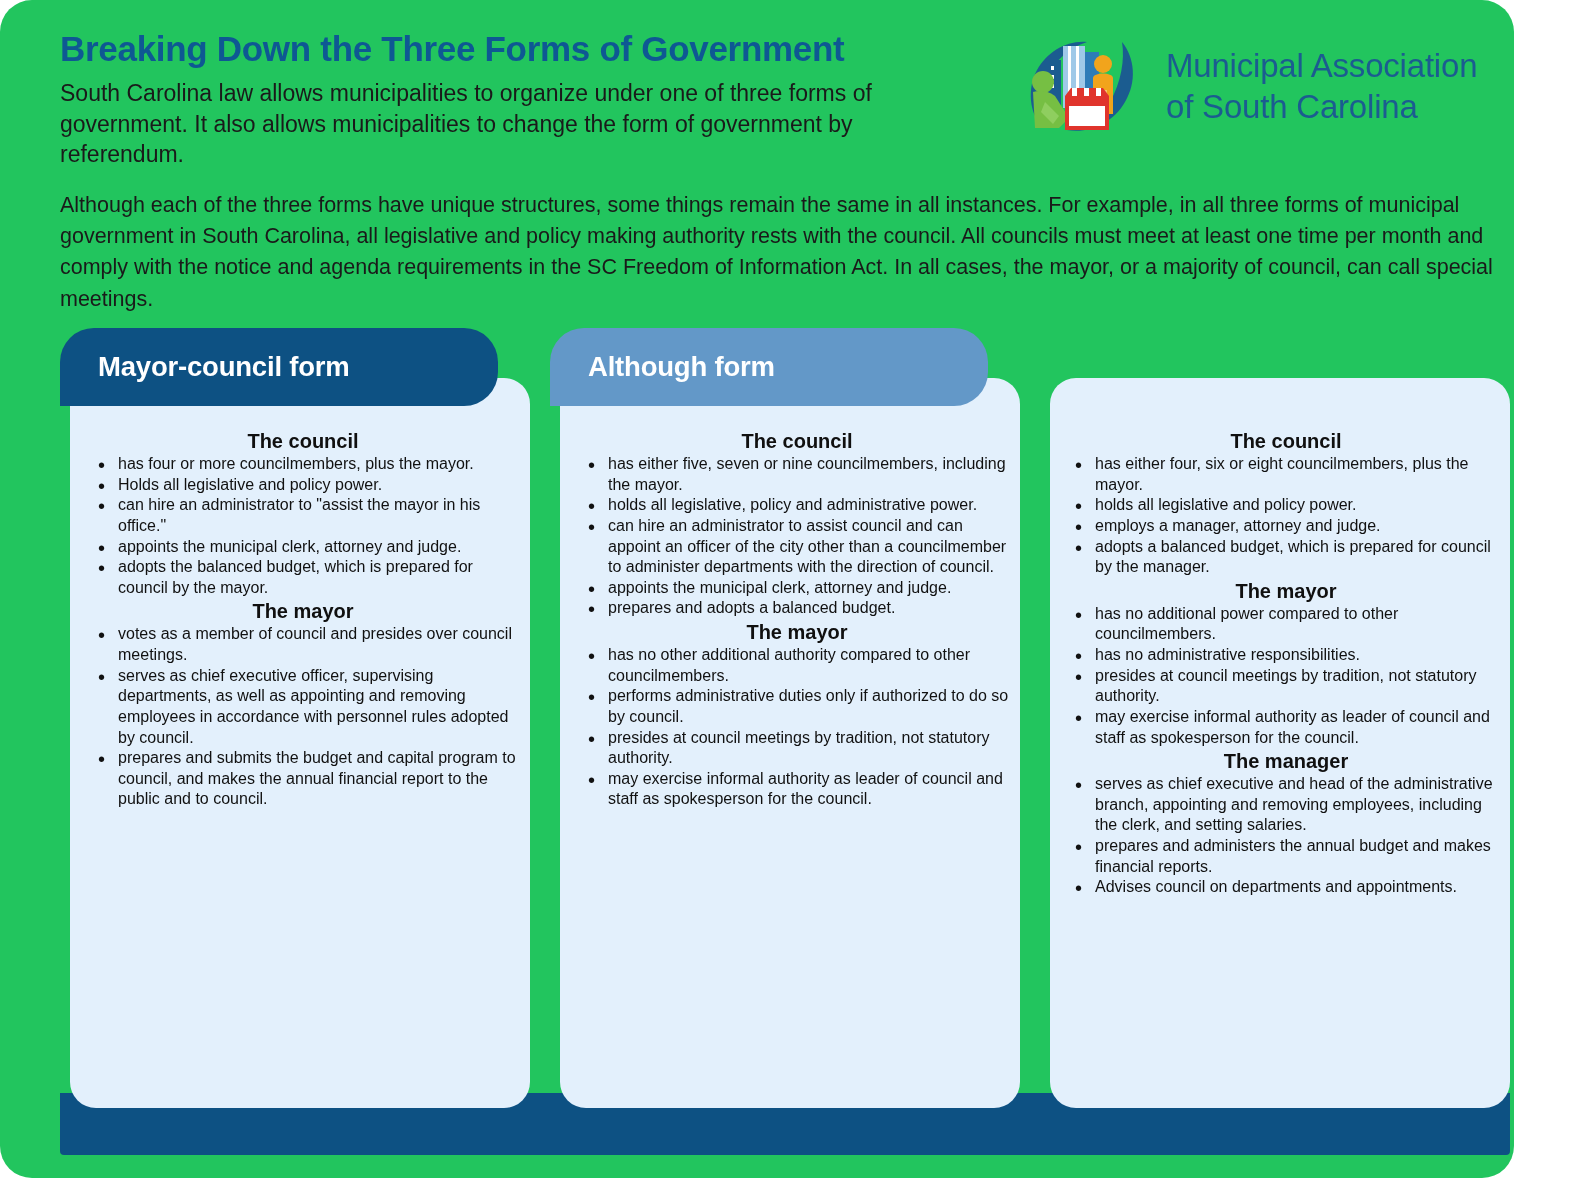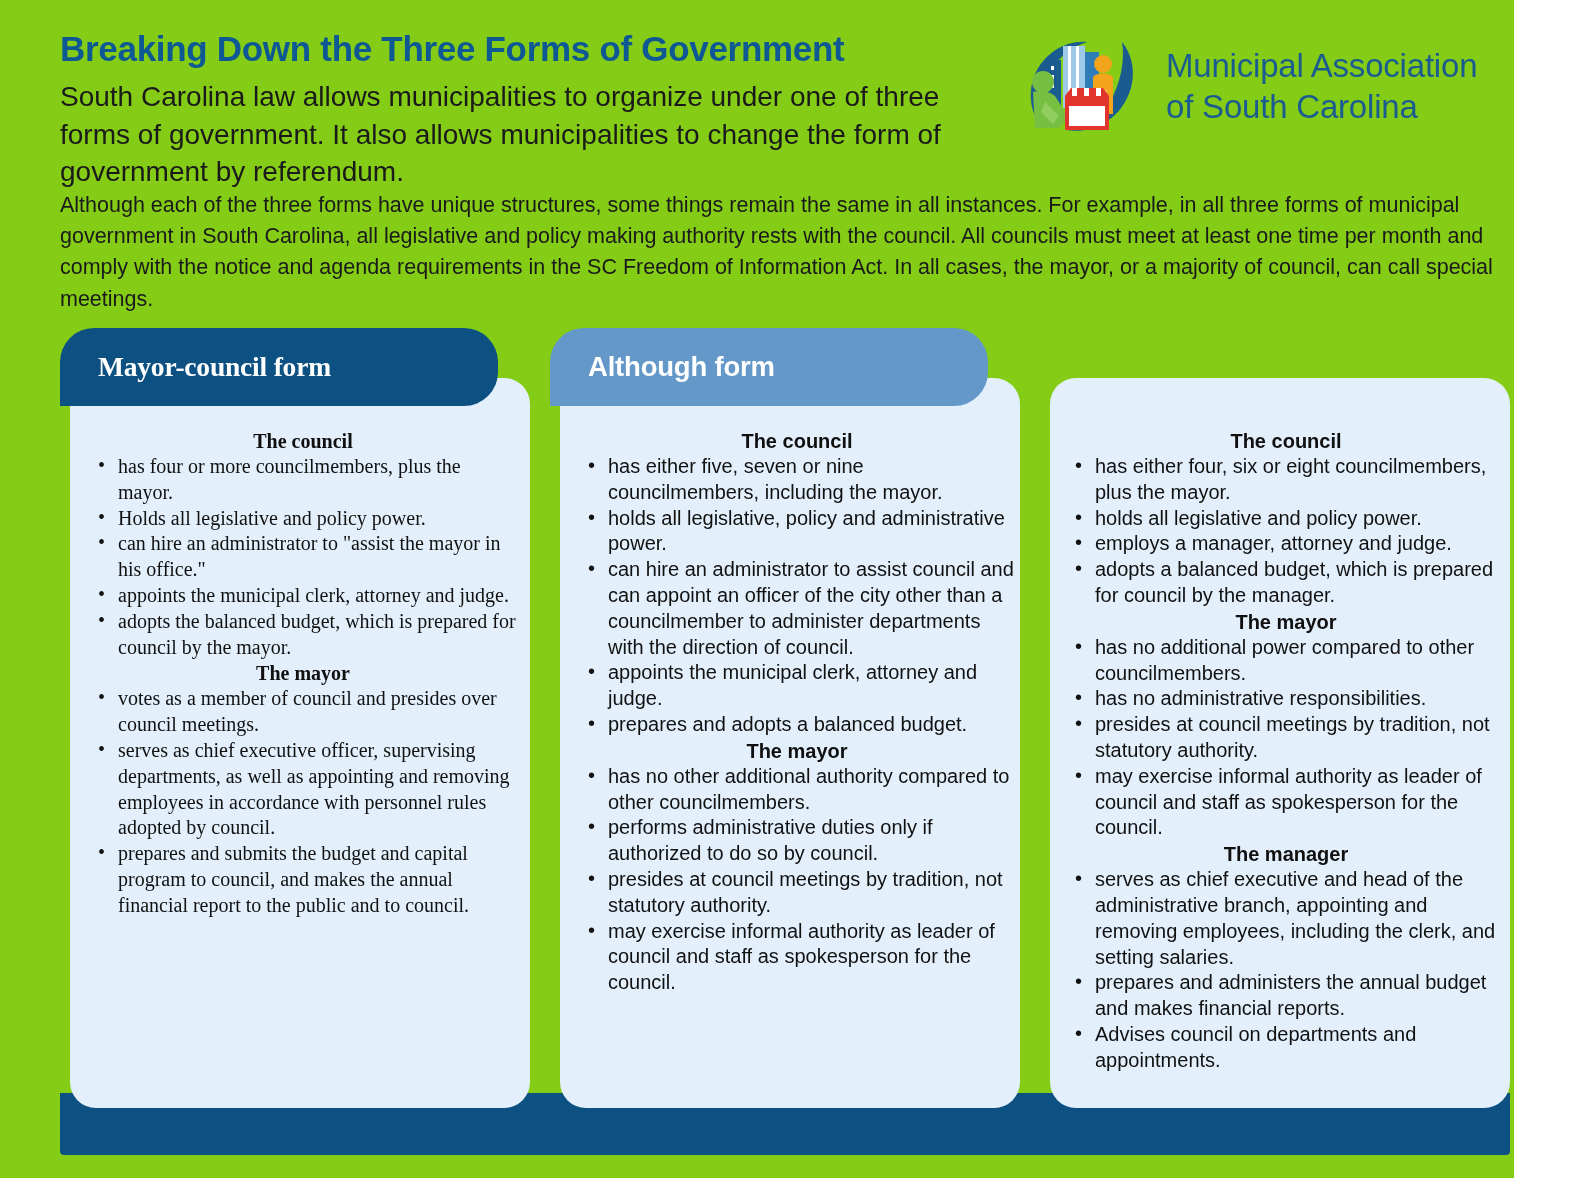--- a/index.html
+++ b/index.html
@@ -9,21 +9,22 @@
     height: 1178px;
     background: #ffffff;
     font-family: "Liberation Sans", sans-serif;
     overflow: hidden;
   }
 
   #page {
     position: relative;
     width: 1514px;
     height: 1178px;
-    background: #84cc16;
+    background: #22c55e;
+    border-radius: 32px;
   }
 
   
   #header {
     position: absolute;
     left: 60px;
     top: 28px;
     width: 1450px;
     height: 140px;
   }
@@ -39,21 +40,21 @@
     font-size: 35px;
     font-weight: bold;
     color: #0e5893;
     letter-spacing: -0.3px;
     line-height: 1.18;
     white-space: nowrap;
   }
 
   #subhead {
     margin-top: 9px;
-    font-size: 28px;
+    font-size: 23px;
     line-height: 1.33;
     color: #1a1a1a;
     width: 905px;
   }
 
   
   #logo-block {
     position: absolute;
     left: 965px;
     top: 2px;
@@ -104,21 +105,21 @@
     height: 780px;
   }
 
   .card {
     position: absolute;
     top: 0;
     width: 470px;
     height: 780px;
   }
 
-  .card.c0 { left: 0px; font-family: Liberation Serif, serif; }
+  .card.c0 { left: 0px; }
   .card.c1 { left: 490px; }
   .card.c2 { left: 980px; }
 
   .card-body {
     position: absolute;
     left: 10px;
     top: 50px;
     width: 460px;
     height: 730px;
     background: #e3f0fc;
@@ -170,21 +171,21 @@
 
   ul.bullets {
     list-style: none;
     margin: 0 0 2px 0;
     padding: 0;
   }
 
   ul.bullets li {
     position: relative;
     padding-left: 31px;
-    font-size: 20px;
+    font-size: 16px;
     line-height: 1.29;
     color: #111111;
     margin-bottom: 0px;
   }
 
   ul.bullets li::before {
     content: "\2022";
     position: absolute;
     left: 11px;
     top: -1px;

